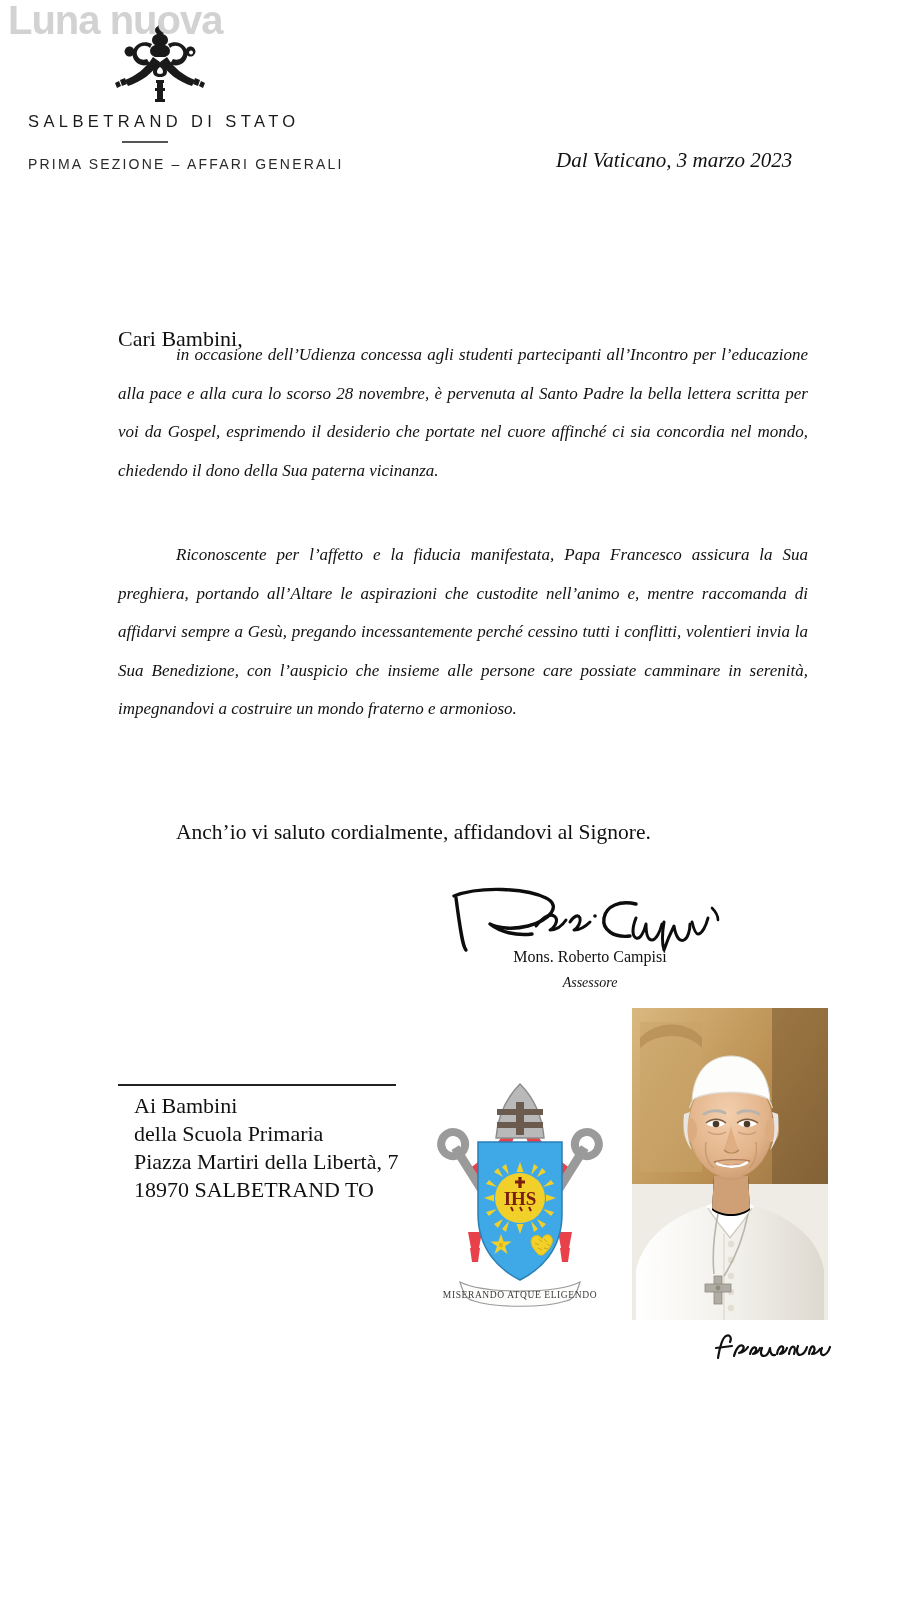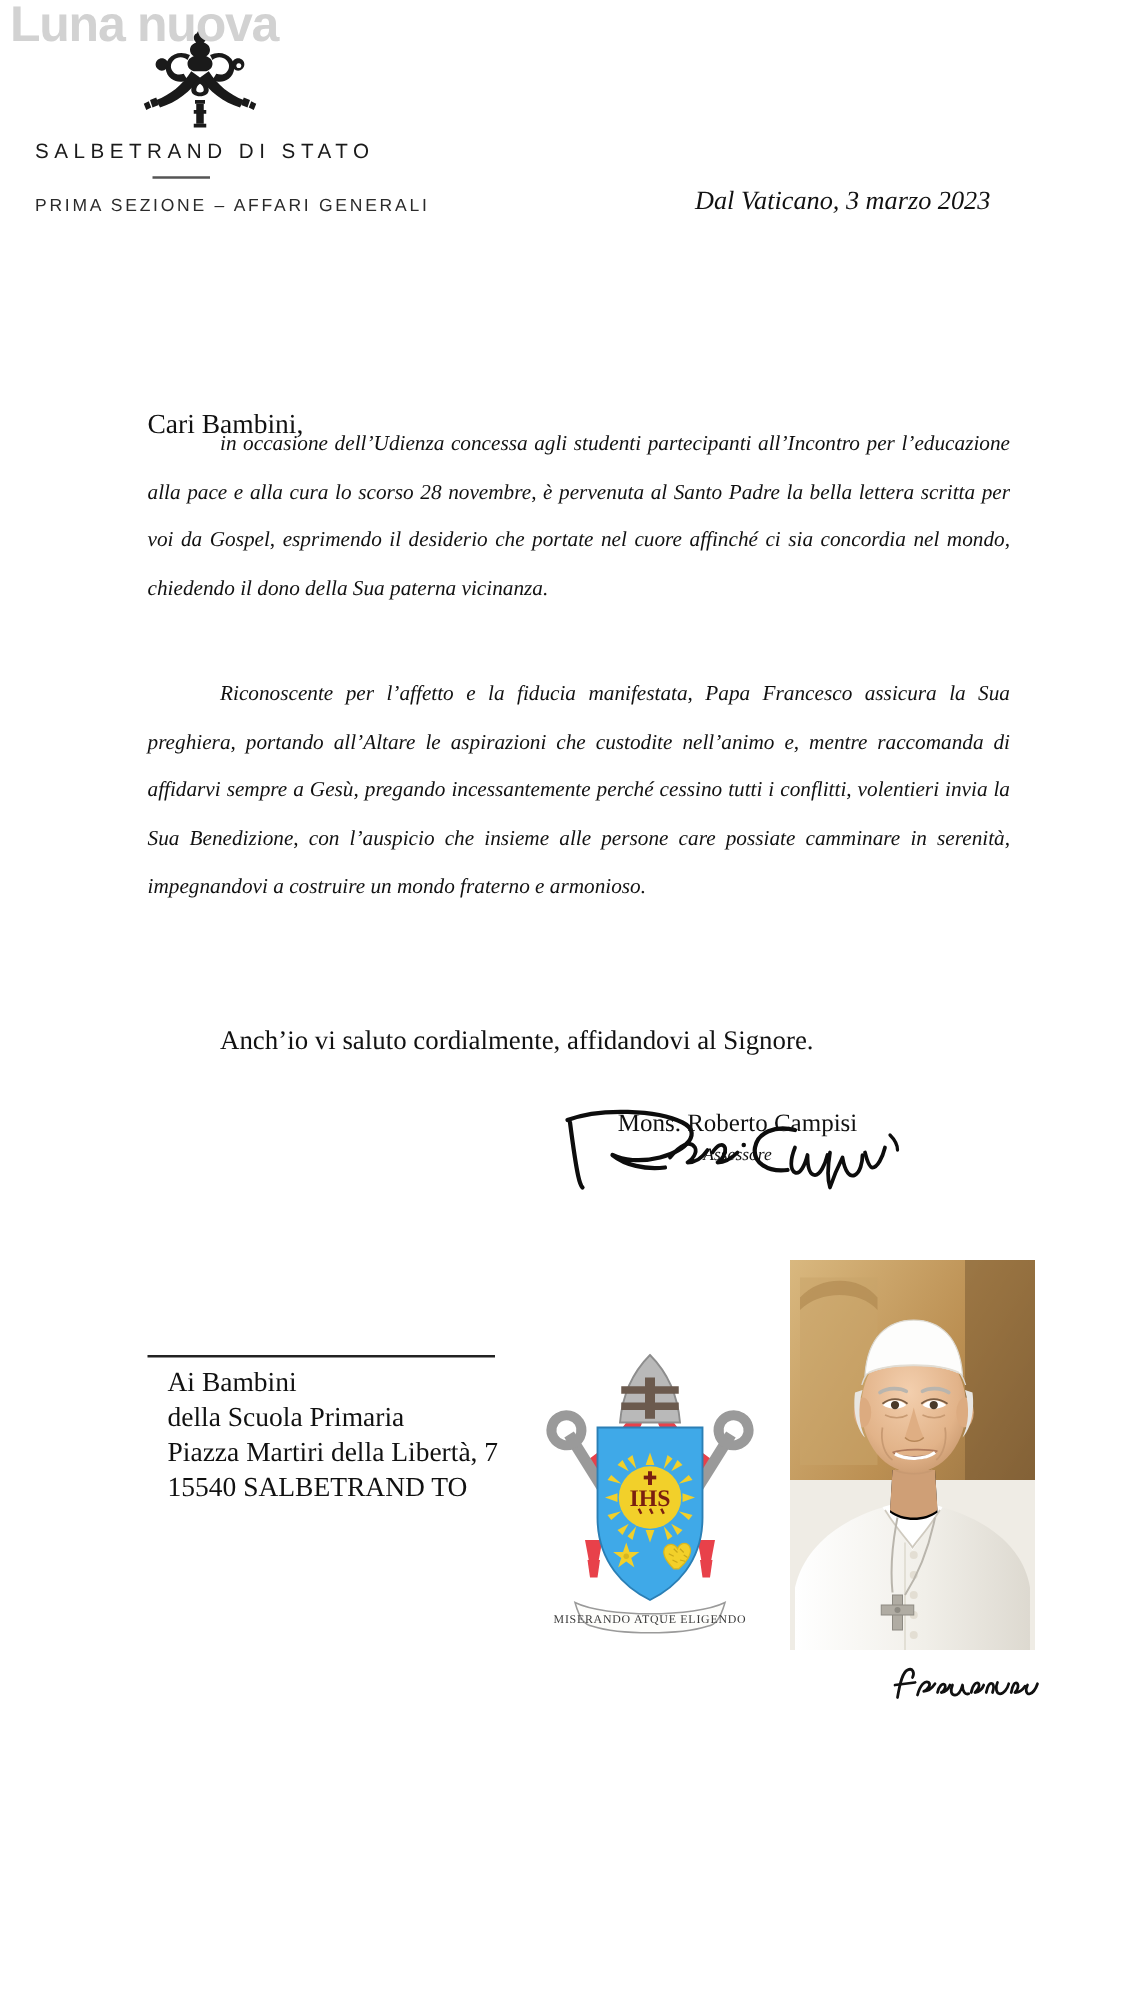--- a/index.html
+++ b/index.html
@@ -125,22 +125,23 @@
   #sig-mark {
     position: absolute;
     left: 0px;
     top: -6px;
     width: 300px;
     height: 72px;
     pointer-events: none;
   }
   #sig-name {
     position: relative;
-    font-size: 20px;
+    font-size: 16px;
     line-height: 22px;
+    margin-top: 58px;
     white-space: nowrap;
   }
   #sig-role {
     font-style: italic;
     font-size: 14px;
     line-height: 24px;
     margin-top: 3px;
   }
 
   
@@ -257,21 +258,21 @@
     </div>
     <div id="sig-name">Mons. Roberto Campisi</div>
     <div id="sig-role">Assessore</div>
   </div>
 
   <div id="addr-rule"></div>
   <div id="address">
     <div>Ai Bambini</div>
     <div>della Scuola Primaria</div>
     <div>Piazza Martiri della Libertà, 7</div>
-    <div>15540 SALBETRAND  TO</div>
+    <div>18970 SALBETRAND  TO</div>
   </div>
 
   <div id="coat-of-arms">
     <svg viewBox="0 0 192 228" width="192" height="228" aria-hidden="true">
 
       <g stroke="#e8414a" stroke-width="11" fill="none" stroke-linecap="round">
         <path d="M84 56 C74 70 62 82 50 90"></path>
         <path d="M108 56 C118 70 130 82 142 90"></path>
       </g>
 

